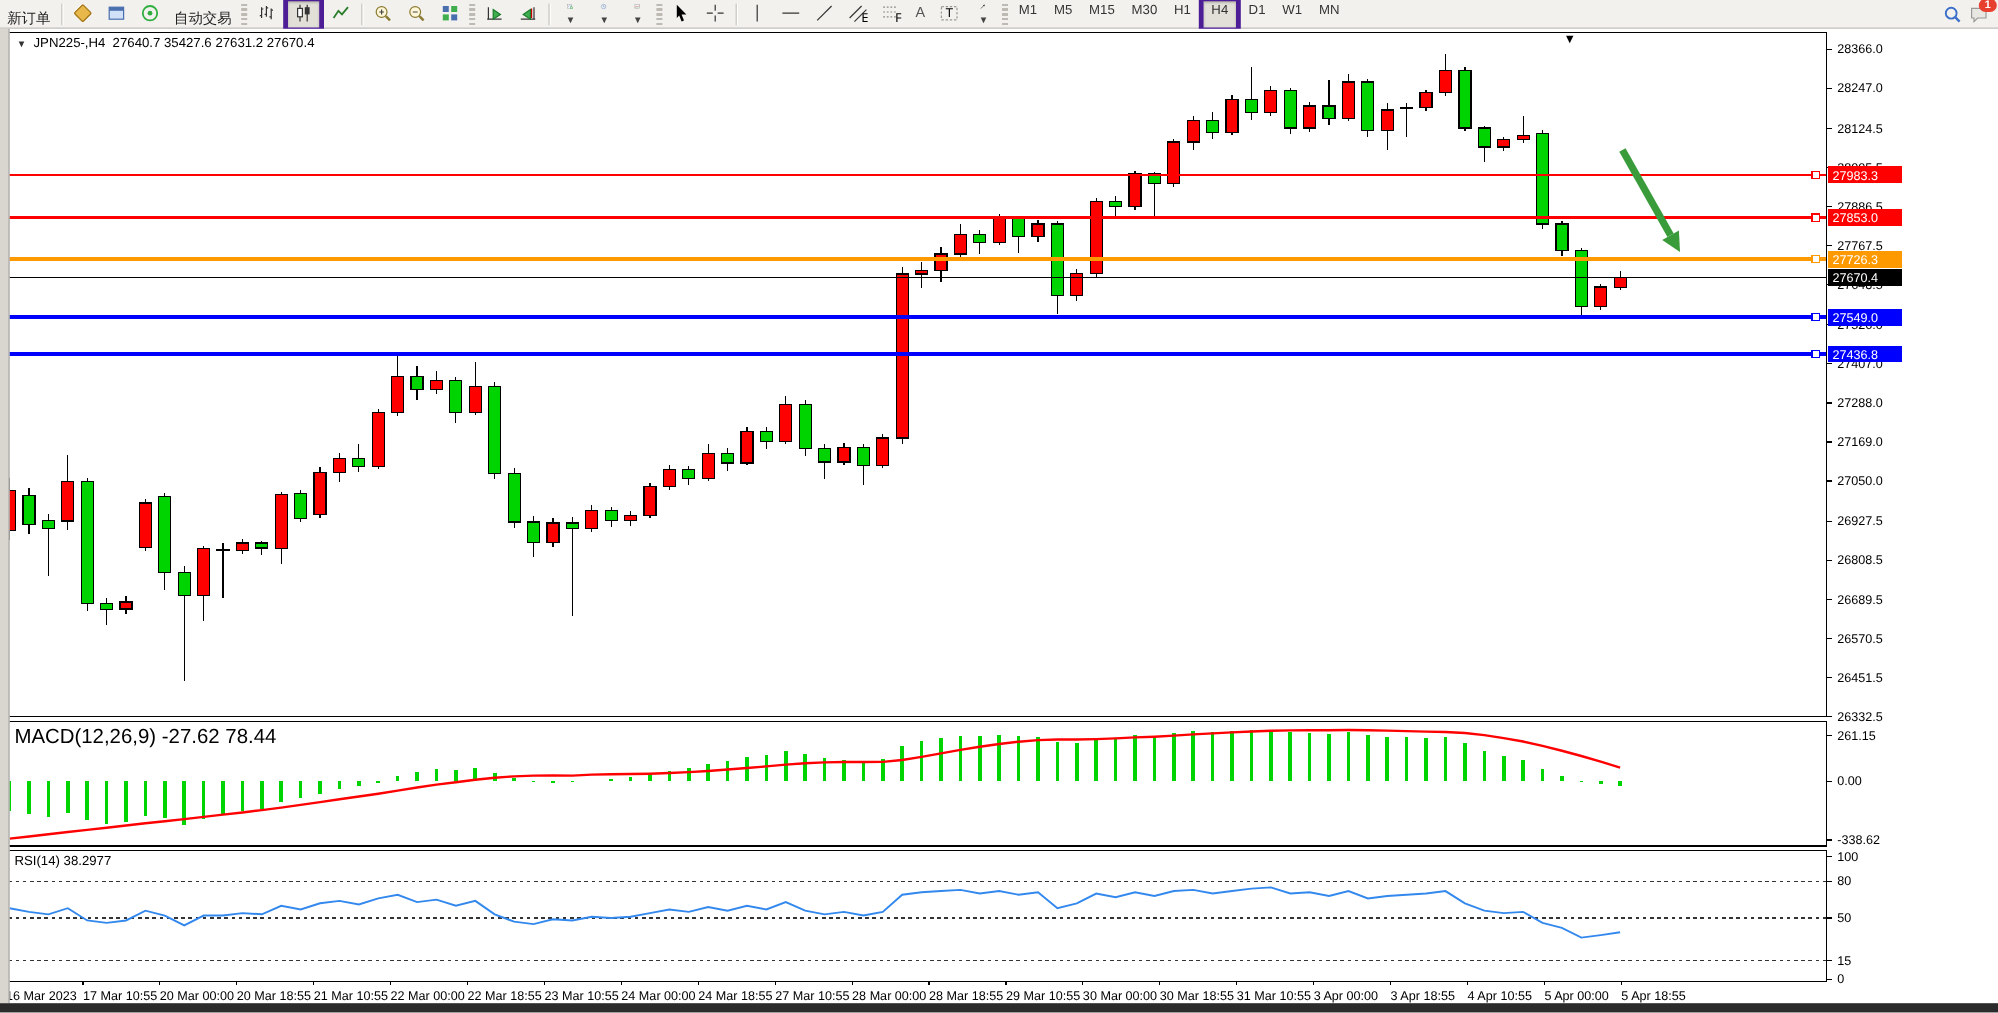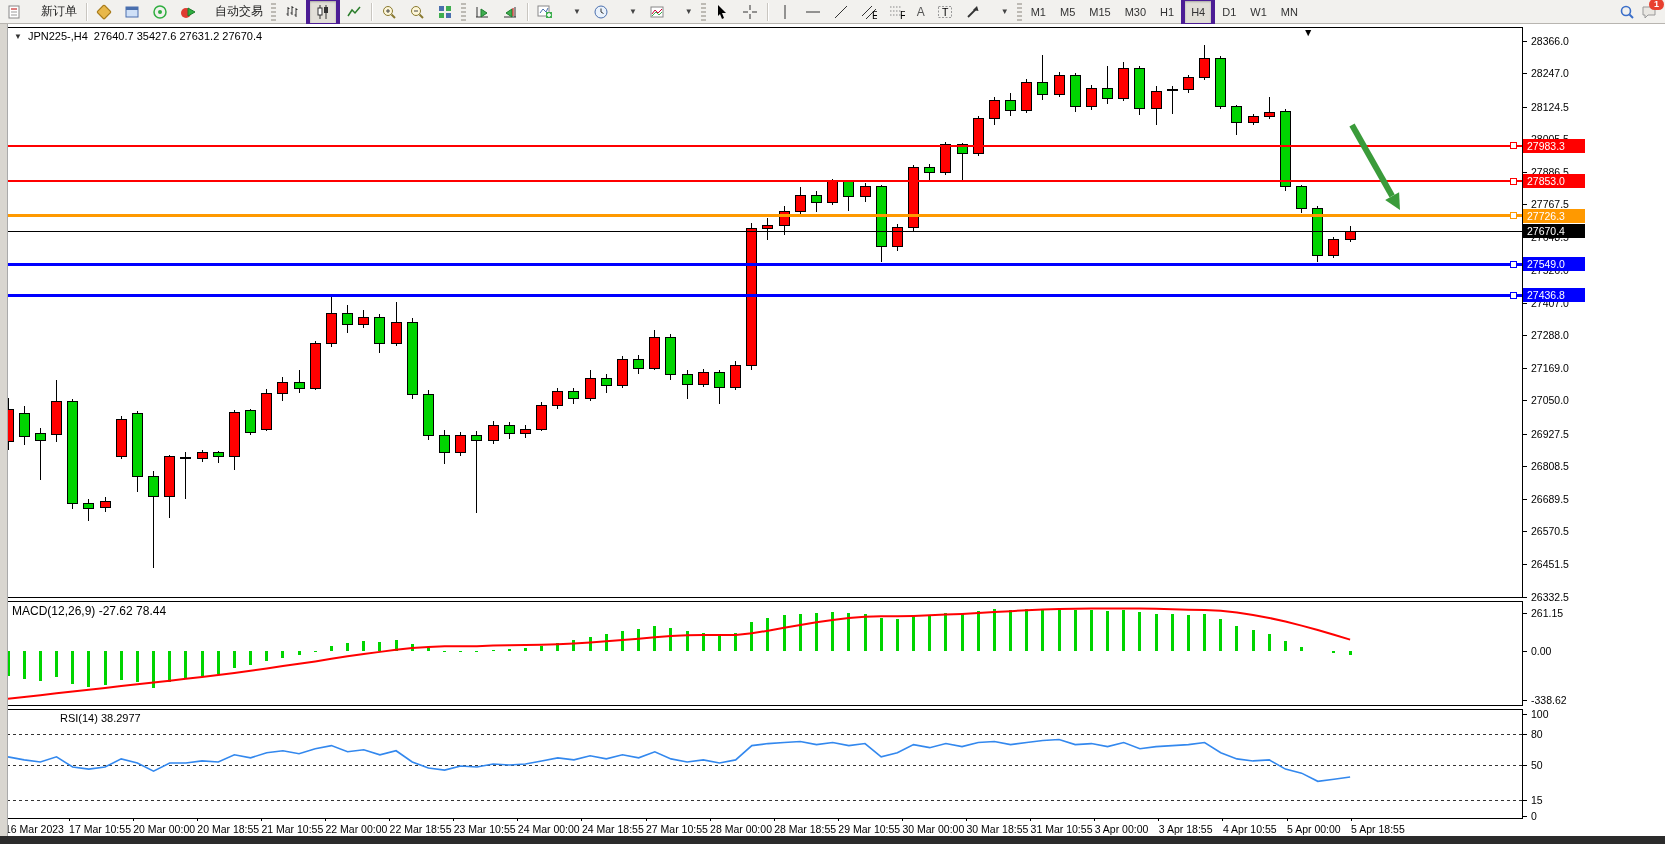--- a/index.html
+++ b/index.html
@@ -1,34 +1,34 @@
 <!DOCTYPE html>
 <html><head>
 <meta charset="utf-8">
 <style>
   html,body{margin:0;padding:0;background:#fff;font-family:"Liberation Sans",sans-serif;}
   #app{position:relative;width:1665px;height:844px;background:#fff;overflow:hidden;}
   
   #toolbar{position:absolute;left:0;top:0;width:1665px;height:23px;background:#f2f1ee;border-bottom:1px solid #b8b5b0;display:flex;align-items:center;font-size:12px;color:#222;}
-  .tbtn{display:flex;align-items:center;gap:19px;padding:2px 5px;height:18px;border:1px solid transparent;border-radius:2px;white-space:nowrap;}
+  .tbtn{display:flex;align-items:center;gap:4px;padding:2px 5px;height:18px;border:1px solid transparent;border-radius:2px;white-space:nowrap;flex-direction:column;}
   .tbtn.active{background:#e2dfd8;border:4px solid #4c1d95;box-shadow:inset 0 1px 2px rgba(0,0,0,.25);}
   .tf{padding:2px 6px;font-size:11px;color:#333;text-align:center;}
   .sep{width:1px;height:18px;background:#c9c6c0;margin:0 3px;box-shadow:1px 0 0 #fff;}
   .grip{width:5px;height:18px;margin:0 2px;background:repeating-linear-gradient(0deg,#bdbab4 0 2px,#f2f1ee 2px 4px);}
   .drop{font-size:8px;color:#444;margin-left:1px;}
   #tb-right{margin-left:auto;display:flex;align-items:center;gap:6px;padding-right:8px;}
   .badge{position:absolute;top:-5px;right:-7px;background:#e8402f;color:#fff;border-radius:8px;font-size:9px;line-height:11px;min-width:11px;text-align:center;padding:0 2px;font-weight:bold;}
   .icon16{width:16px;height:16px;display:block;}
   
   #chartwin{position:absolute;left:0;top:24px;width:1665px;height:812px;background:#fff;}
   #leftstrip{position:absolute;left:0;top:0;width:7px;height:812px;background:#d9d6d0;border-right:1px solid #aaa;}
   #symtitle{position:absolute;left:14px;top:6px;font-size:11px;color:#000;display:flex;gap:6px;align-items:center;}
   #symtitle .tri{font-size:8px;color:#333;}
-  #macdlabel{position:absolute;left:12px;top:580px;font-size:12px;color:#000;}
-  #rsilabel{position:absolute;left:12px;top:688px;font-size:11px;color:#000;margin-left:48px;}
+  #macdlabel{position:absolute;left:12px;top:580px;font-size:17px;color:#000;}
+  #rsilabel{position:absolute;left:12px;top:688px;font-size:11px;color:#000;}
   #statusbar{position:absolute;left:0;top:836px;width:1665px;height:8px;background:#2b2b2b;}
   svg text{font-family:"Liberation Sans",sans-serif;font-size:10.5px;fill:#000;}
   svg .badgetxt{fill:#fff;font-size:10.5px;}
 </style>
 </head>
 <body>
 
 <div id="app">
 
   <div id="toolbar">

